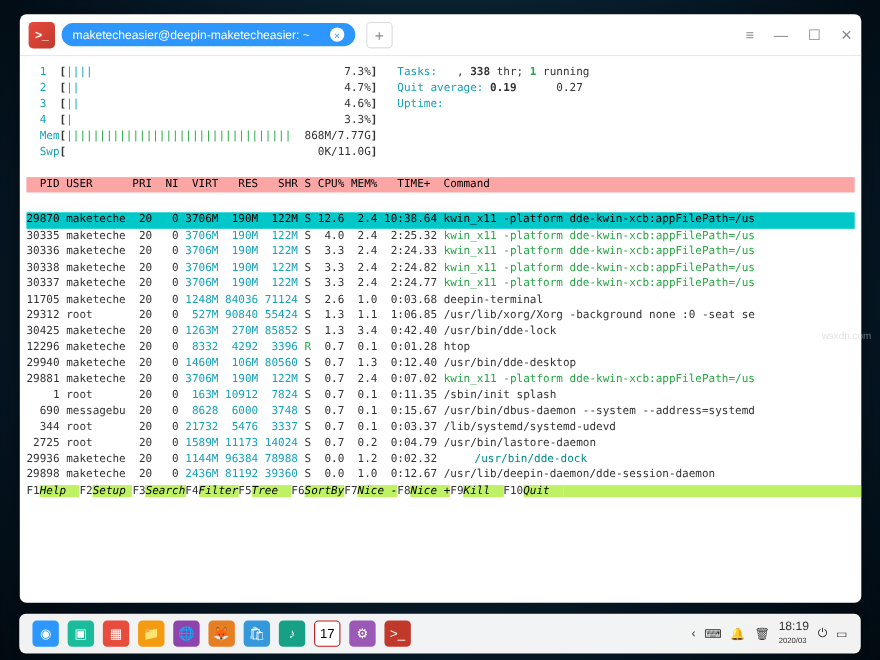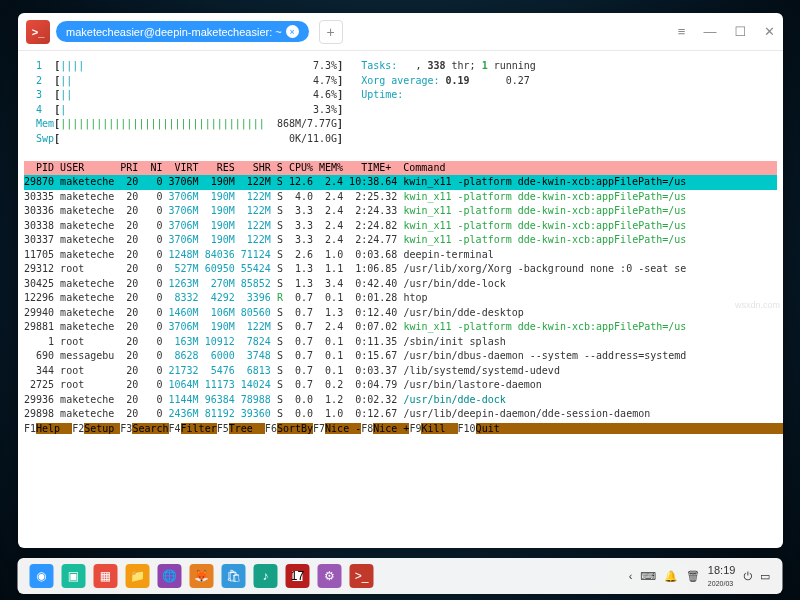--- a/index.html
+++ b/index.html
@@ -1,95 +1,95 @@
 <!DOCTYPE html>
 <html><head>
 <meta charset="utf-8">
 <style>
 * { margin:0; padding:0; box-sizing:border-box; }
 body { width:800px; height:600px; font-family:sans-serif; background:radial-gradient(circle at 50% 45%,#1a4a5a 0%,#0d2838 40%,#061826 70%,#020a10 100%); overflow:hidden; position:relative; }
 .window { position:absolute; top:13px; left:18px; width:765px; height:535px; background:#fff; border-radius:6px; box-shadow:0 4px 20px rgba(0,0,0,.4); overflow:hidden; }
 .titlebar { height:38px; display:flex; align-items:center; padding:0 8px; border-bottom:1px solid #e8e8e8; gap:6px; }
 .term-icon { width:24px; height:24px; background:linear-gradient(135deg,#e74c3c,#c0392b); border-radius:4px; display:flex; align-items:center; justify-content:center; color:#fff; font-size:11px; font-weight:bold; }
-.tab { background:#2d97ff; color:#fff; padding:4px 10px; border-radius:12px; font-size:11px; display:flex; align-items:center; gap:4px;text-align:right; }
+.tab { background:#2d97ff; color:#fff; padding:4px 10px; border-radius:12px; font-size:11px; display:flex; align-items:center; gap:18px;text-align:right; }
 .tab-close { width:13px; height:13px; background:#fff; border-radius:50%; color:#2d97ff; font-size:9px; display:flex; align-items:center; justify-content:center; cursor:pointer; }
 .newtab { width:24px; height:24px; border:1px solid #ddd; border-radius:4px; display:flex; align-items:center; justify-content:center; color:#888; cursor:pointer; margin-left:4px; font-size:14px; }
 .win-controls { margin-left:auto; display:flex; gap:18px; color:#888; font-size:13px; }
 .win-btn { cursor:pointer; }
 .term { font-family:Menlo,Consolas,monospace; font-size:10px; line-height:14.5px; padding:8px 6px; white-space:pre; overflow:hidden; color:#333; }
 .cyan { color:#17a2b8; }
-.dcyan { color:#008b8b; }
+.dcyan { color:#008b8b;margin-left:28px; }
 .green { color:#28a745; }
 .bold { font-weight:bold; }
 .header-row { background:#fca5a5; color:#000; display:inline-block; width:100%; }
-.sel-row { background:#00c8c8; color:#000; display:inline-block; width:100%; }
+.sel-row { background:#00c8c8; color:#000; display:inline-block; width:100%;margin-top:18px; }
 .fn-bar { display:inline-block; width:100%; }
-.fn-lbl { background:#a16207; color:#000; }
+.fn-lbl { background:#bef264; color:#000;font-style:italic; }
 .dock { position:absolute; bottom:6px; left:50%; transform:translateX(-50%); width:765px; height:36px; background:rgba(255,255,255,.95); border-radius:6px; display:flex; align-items:center; padding:0 12px; gap:8px; box-shadow:0 2px 8px rgba(0,0,0,.3); }
 .dock-ico { width:24px; height:24px; border-radius:4px; display:flex; align-items:center; justify-content:center; font-size:12px; cursor:pointer; }
 .dock-spacer { flex:1; }
 .tray { display:flex; align-items:center; gap:8px; font-size:11px; color:#333; }
-.watermark { position:absolute; top:300px; right:20px; color:rgba(200,200,200,.5); font-size:9px; transform:rotate(0); }
+.watermark { position:absolute; top:300px; right:8px; color:rgba(200,200,200,.5); font-size:9px; transform:rotate(0); }
 </style>
 </head>
 <body>
 
 <div class="window">
   <div class="titlebar">
     <div class="term-icon">&gt;_</div>
     <div class="tab">
       <span>maketecheasier@deepin-maketecheasier: ~</span>
       <span class="tab-close">×</span>
     </div>
     <div class="newtab">+</div>
     <div class="win-controls">
       <span class="win-btn">≡</span>
       <span class="win-btn">—</span>
       <span class="win-btn">☐</span>
       <span class="win-btn">✕</span>
     </div>
   </div>
   <div class="term" id="term">  <span class="cyan">1</span>  <span class="bold">[</span><span class="cyan">||||                                      </span>7.3%<span class="bold">]</span>   <span class="cyan">Tasks:</span>   , <span class="bold">338</span> thr; <span class="green bold">1</span> running
-  <span class="cyan">2</span>  <span class="bold">[</span><span class="cyan">||                                        </span>4.7%<span class="bold">]</span>   <span class="cyan">Xorg average: </span><span class="bold">0.19</span>      0.27
+  <span class="cyan">2</span>  <span class="bold">[</span><span class="cyan">||                                        </span>4.7%<span class="bold">]</span>   <span class="cyan">Quit average: </span><span class="bold">0.19</span>      0.27
   <span class="cyan">3</span>  <span class="bold">[</span><span class="cyan">||                                        </span>4.6%<span class="bold">]</span>   <span class="cyan">Uptime:</span>
   <span class="cyan">4</span>  <span class="bold">[</span><span class="cyan">|                                         </span>3.3%<span class="bold">]</span>
   <span class="cyan">Mem</span><span class="bold">[</span><span class="green">||||||||||||||||||||||||||||||||||  </span>868M/7.77G<span class="bold">]</span>
   <span class="cyan">Swp</span><span class="bold">[</span>                                      0K/11.0G<span class="bold">]</span>
 
 <span class="header-row">  PID USER      PRI  NI  VIRT   RES   SHR S CPU% MEM%   TIME+  Command                                                                      </span>
 <span class="sel-row">29870 maketeche  20   0 3706M  190M  122M S 12.6  2.4 10:38.64 kwin_x11 -platform dde-kwin-xcb:appFilePath=/us                                        </span>
 30335 maketeche  20   0 <span class="cyan">3706M</span> <span class="cyan"> 190M</span> <span class="cyan"> 122M</span> <span class="">S</span>  4.0  2.4  2:25.32 <span class="green">kwin_x11 -platform dde-kwin-xcb:appFilePath=/us</span>
 30336 maketeche  20   0 <span class="cyan">3706M</span> <span class="cyan"> 190M</span> <span class="cyan"> 122M</span> <span class="">S</span>  3.3  2.4  2:24.33 <span class="green">kwin_x11 -platform dde-kwin-xcb:appFilePath=/us</span>
 30338 maketeche  20   0 <span class="cyan">3706M</span> <span class="cyan"> 190M</span> <span class="cyan"> 122M</span> <span class="">S</span>  3.3  2.4  2:24.82 <span class="green">kwin_x11 -platform dde-kwin-xcb:appFilePath=/us</span>
 30337 maketeche  20   0 <span class="cyan">3706M</span> <span class="cyan"> 190M</span> <span class="cyan"> 122M</span> <span class="">S</span>  3.3  2.4  2:24.77 <span class="green">kwin_x11 -platform dde-kwin-xcb:appFilePath=/us</span>
 11705 maketeche  20   0 <span class="cyan">1248M</span> <span class="cyan">84036</span> <span class="cyan">71124</span> <span class="">S</span>  2.6  1.0  0:03.68 <span class="">deepin-terminal</span>
-29312 root       20   0 <span class="cyan"> 527M</span> <span class="cyan">60950</span> <span class="cyan">55424</span> <span class="">S</span>  1.3  1.1  1:06.85 <span class="">/usr/lib/xorg/Xorg -background none :0 -seat se</span>
+29312 root       20   0 <span class="cyan"> 527M</span> <span class="cyan">90840</span> <span class="cyan">55424</span> <span class="">S</span>  1.3  1.1  1:06.85 <span class="">/usr/lib/xorg/Xorg -background none :0 -seat se</span>
 30425 maketeche  20   0 <span class="cyan">1263M</span> <span class="cyan"> 270M</span> <span class="cyan">85852</span> <span class="">S</span>  1.3  3.4  0:42.40 <span class="">/usr/bin/dde-lock</span>
 12296 maketeche  20   0 <span class="cyan"> 8332</span> <span class="cyan"> 4292</span> <span class="cyan"> 3396</span> <span class="green">R</span>  0.7  0.1  0:01.28 <span class="">htop</span>
 29940 maketeche  20   0 <span class="cyan">1460M</span> <span class="cyan"> 106M</span> <span class="cyan">80560</span> <span class="">S</span>  0.7  1.3  0:12.40 <span class="">/usr/bin/dde-desktop</span>
 29881 maketeche  20   0 <span class="cyan">3706M</span> <span class="cyan"> 190M</span> <span class="cyan"> 122M</span> <span class="">S</span>  0.7  2.4  0:07.02 <span class="green">kwin_x11 -platform dde-kwin-xcb:appFilePath=/us</span>
     1 root       20   0 <span class="cyan"> 163M</span> <span class="cyan">10912</span> <span class="cyan"> 7824</span> <span class="">S</span>  0.7  0.1  0:11.35 <span class="">/sbin/init splash</span>
   690 messagebu  20   0 <span class="cyan"> 8628</span> <span class="cyan"> 6000</span> <span class="cyan"> 3748</span> <span class="">S</span>  0.7  0.1  0:15.67 <span class="">/usr/bin/dbus-daemon --system --address=systemd</span>
-  344 root       20   0 <span class="cyan">21732</span> <span class="cyan"> 5476</span> <span class="cyan"> 6813</span> <span class="">S</span>  0.7  0.1  0:03.37 <span class="">/lib/systemd/systemd-udevd</span>
- 2725 root       20   0 <span class="cyan">1064M</span> <span class="cyan">11173</span> <span class="cyan">14024</span> <span class="">S</span>  0.7  0.2  0:04.79 <span class="">/usr/bin/lastore-daemon</span>
+  344 root       20   0 <span class="cyan">21732</span> <span class="cyan"> 5476</span> <span class="cyan"> 3337</span> <span class="">S</span>  0.7  0.1  0:03.37 <span class="">/lib/systemd/systemd-udevd</span>
+ 2725 root       20   0 <span class="cyan">1589M</span> <span class="cyan">11173</span> <span class="cyan">14024</span> <span class="">S</span>  0.7  0.2  0:04.79 <span class="">/usr/bin/lastore-daemon</span>
 29936 maketeche  20   0 <span class="cyan">1144M</span> <span class="cyan">96384</span> <span class="cyan">78988</span> <span class="">S</span>  0.0  1.2  0:02.32 <span class="dcyan">/usr/bin/dde-dock</span>
 29898 maketeche  20   0 <span class="cyan">2436M</span> <span class="cyan">81192</span> <span class="cyan">39360</span> <span class="">S</span>  0.0  1.0  0:12.67 <span class="">/usr/lib/deepin-daemon/dde-session-daemon</span>
 <span class="fn-bar">F1<span class="fn-lbl">Help  </span>F2<span class="fn-lbl">Setup </span>F3<span class="fn-lbl">Search</span>F4<span class="fn-lbl">Filter</span>F5<span class="fn-lbl">Tree  </span>F6<span class="fn-lbl">SortBy</span>F7<span class="fn-lbl">Nice -</span>F8<span class="fn-lbl">Nice +</span>F9<span class="fn-lbl">Kill  </span>F10<span class="fn-lbl">Quit  </span><span class="fn-lbl">                                                            </span></span></div>
 </div>
 
 <div class="dock">
   <div class="dock-ico" style="background:#2d97ff;color:#fff">◉</div>
   <div class="dock-ico" style="background:#1abc9c;color:#fff">▣</div>
   <div class="dock-ico" style="background:#e74c3c;color:#fff">▦</div>
   <div class="dock-ico" style="background:#f39c12;color:#fff">📁</div>
   <div class="dock-ico" style="background:#8e44ad;color:#fff">🌐</div>
   <div class="dock-ico" style="background:#e67e22;color:#fff">🦊</div>
   <div class="dock-ico" style="background:#3498db;color:#fff">🛍</div>
   <div class="dock-ico" style="background:#16a085;color:#fff">♪</div>
-  <div class="dock-ico" style="background:#fff;border:7px solid #b91c1c">17</div>
+  <div class="dock-ico" style="background:#fff;border:1px solid #b91c1c">17</div>
   <div class="dock-ico" style="background:#9b59b6;color:#fff">⚙</div>
   <div class="dock-ico" style="background:#c0392b;color:#fff">&gt;_</div>
   <div class="dock-spacer"></div>
   <div class="tray">
     <span>‹</span>
     <span>⌨</span>
     <span>🔔</span>
     <span>🗑</span>
     <span><span>18:19</span><br><span style="font-size:7px">2020/03</span></span>
     <span>⏻</span>

